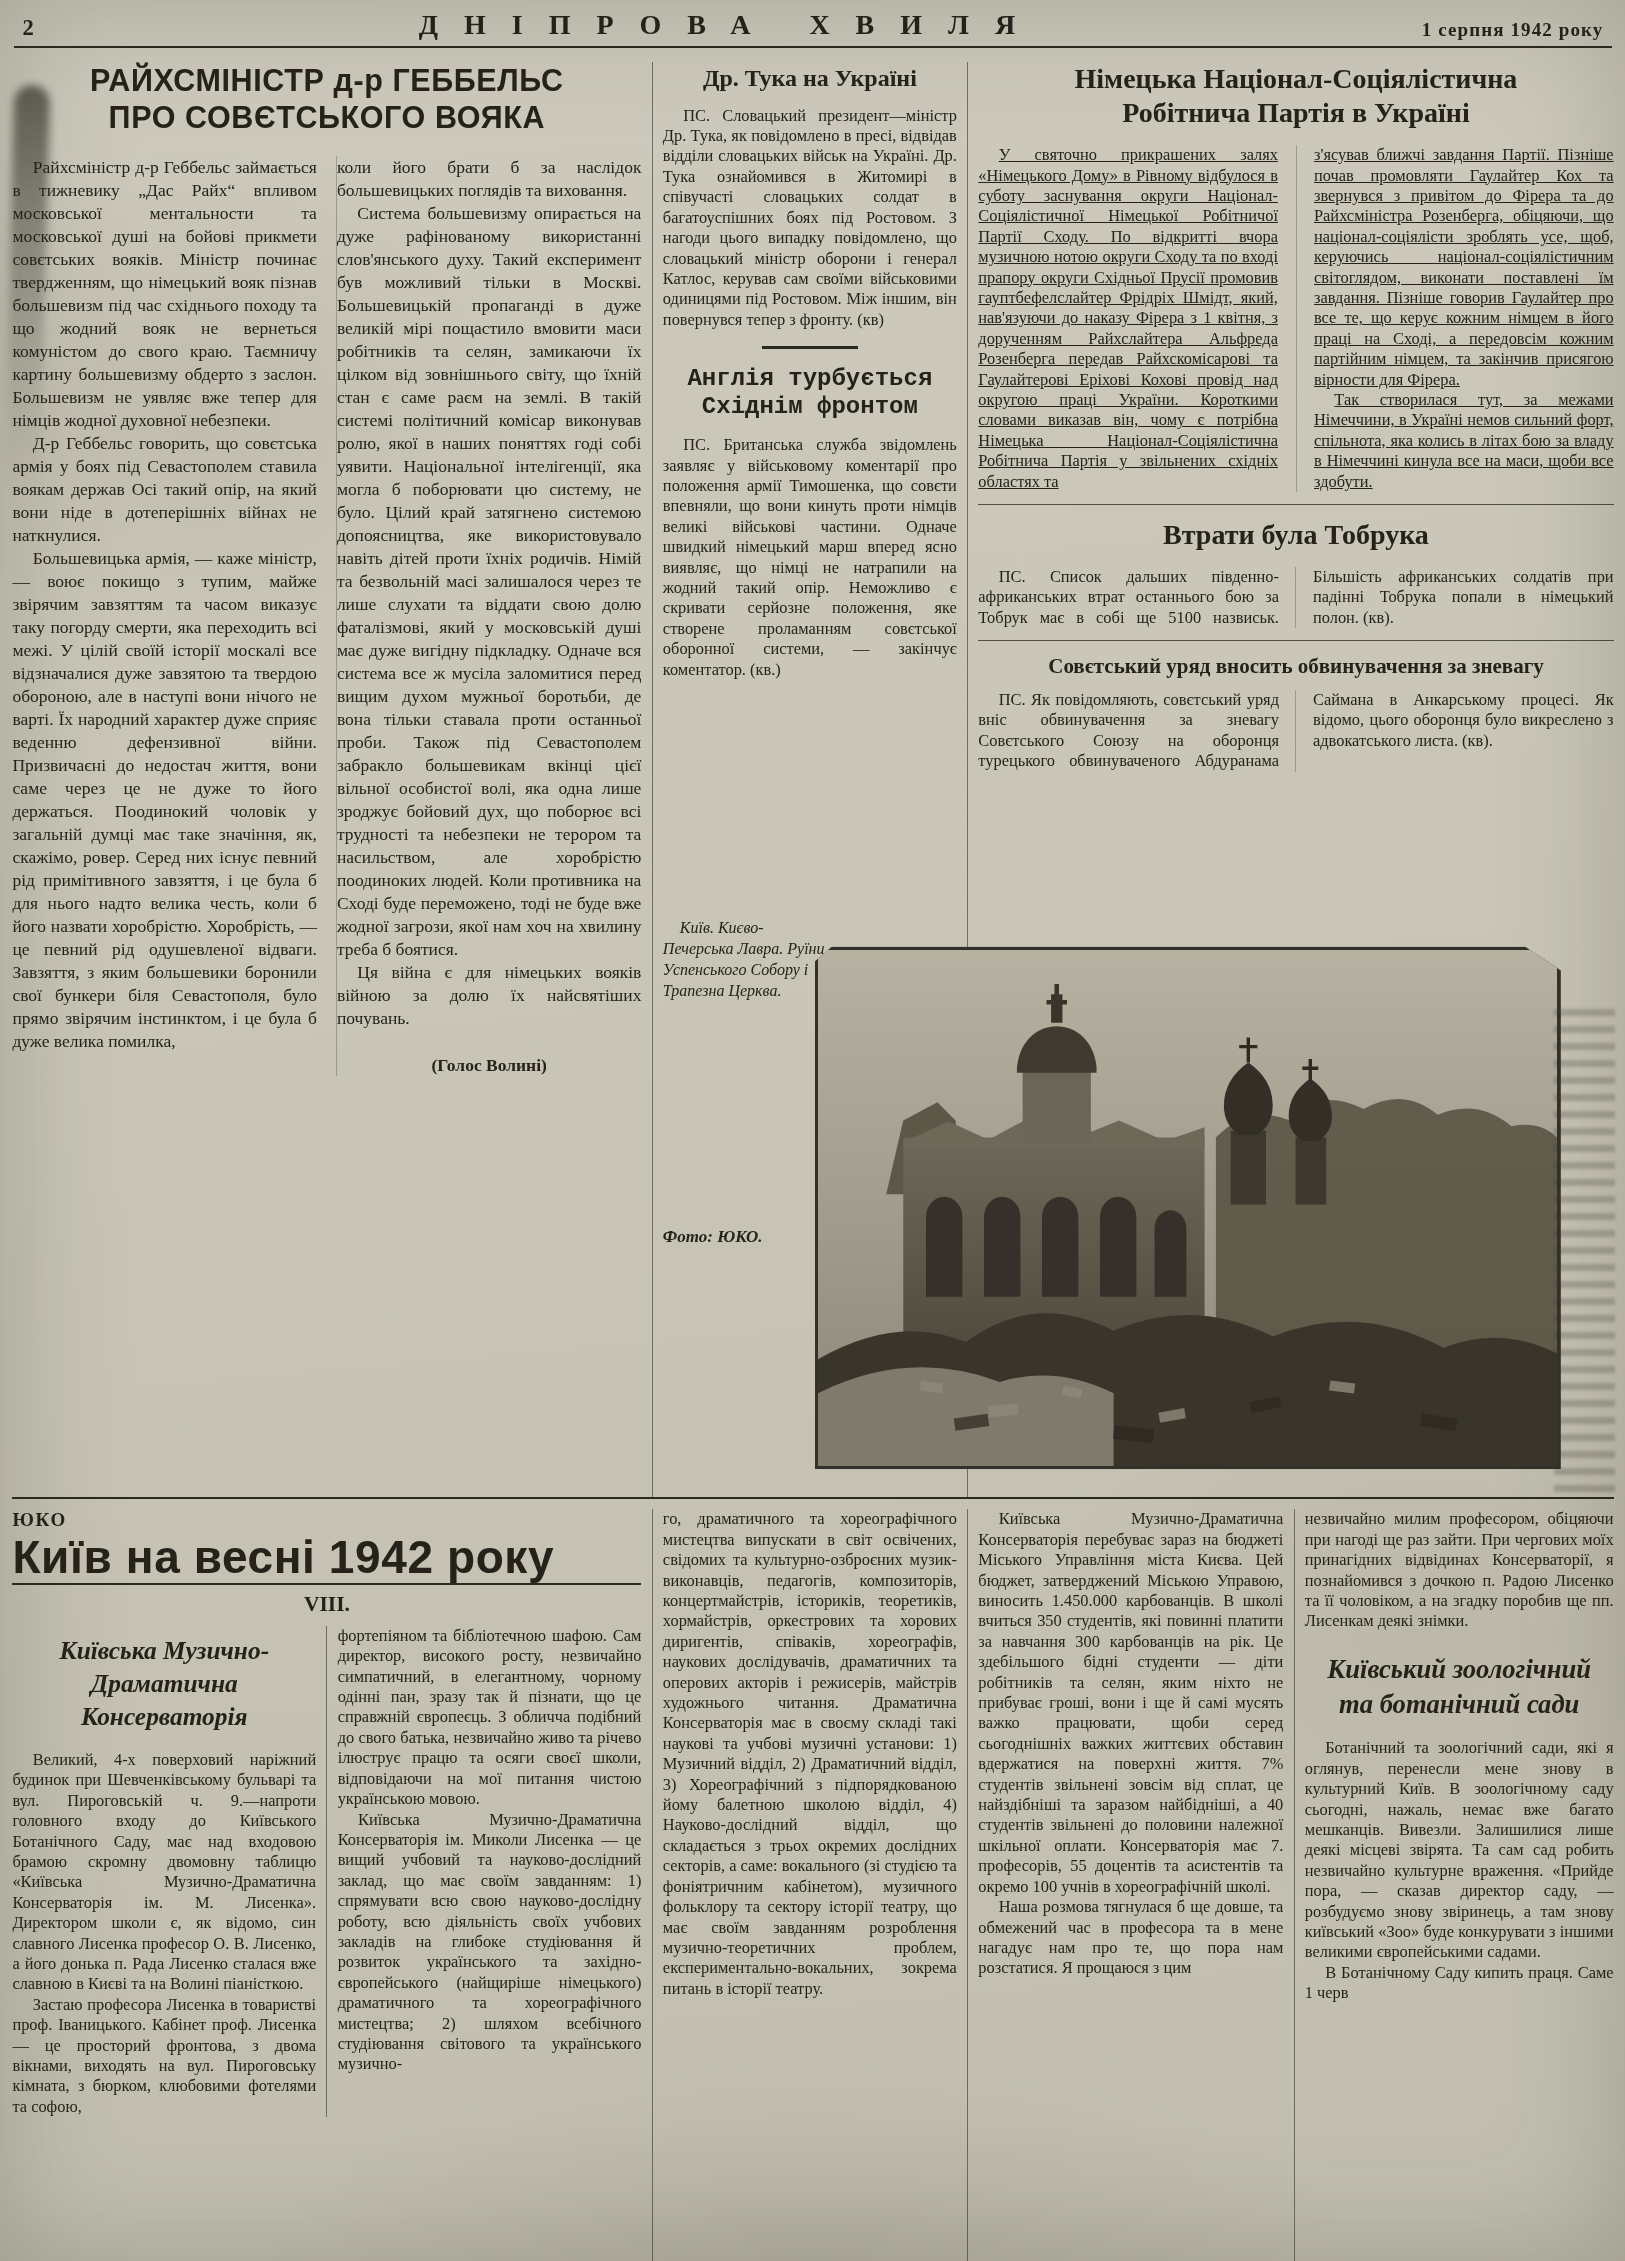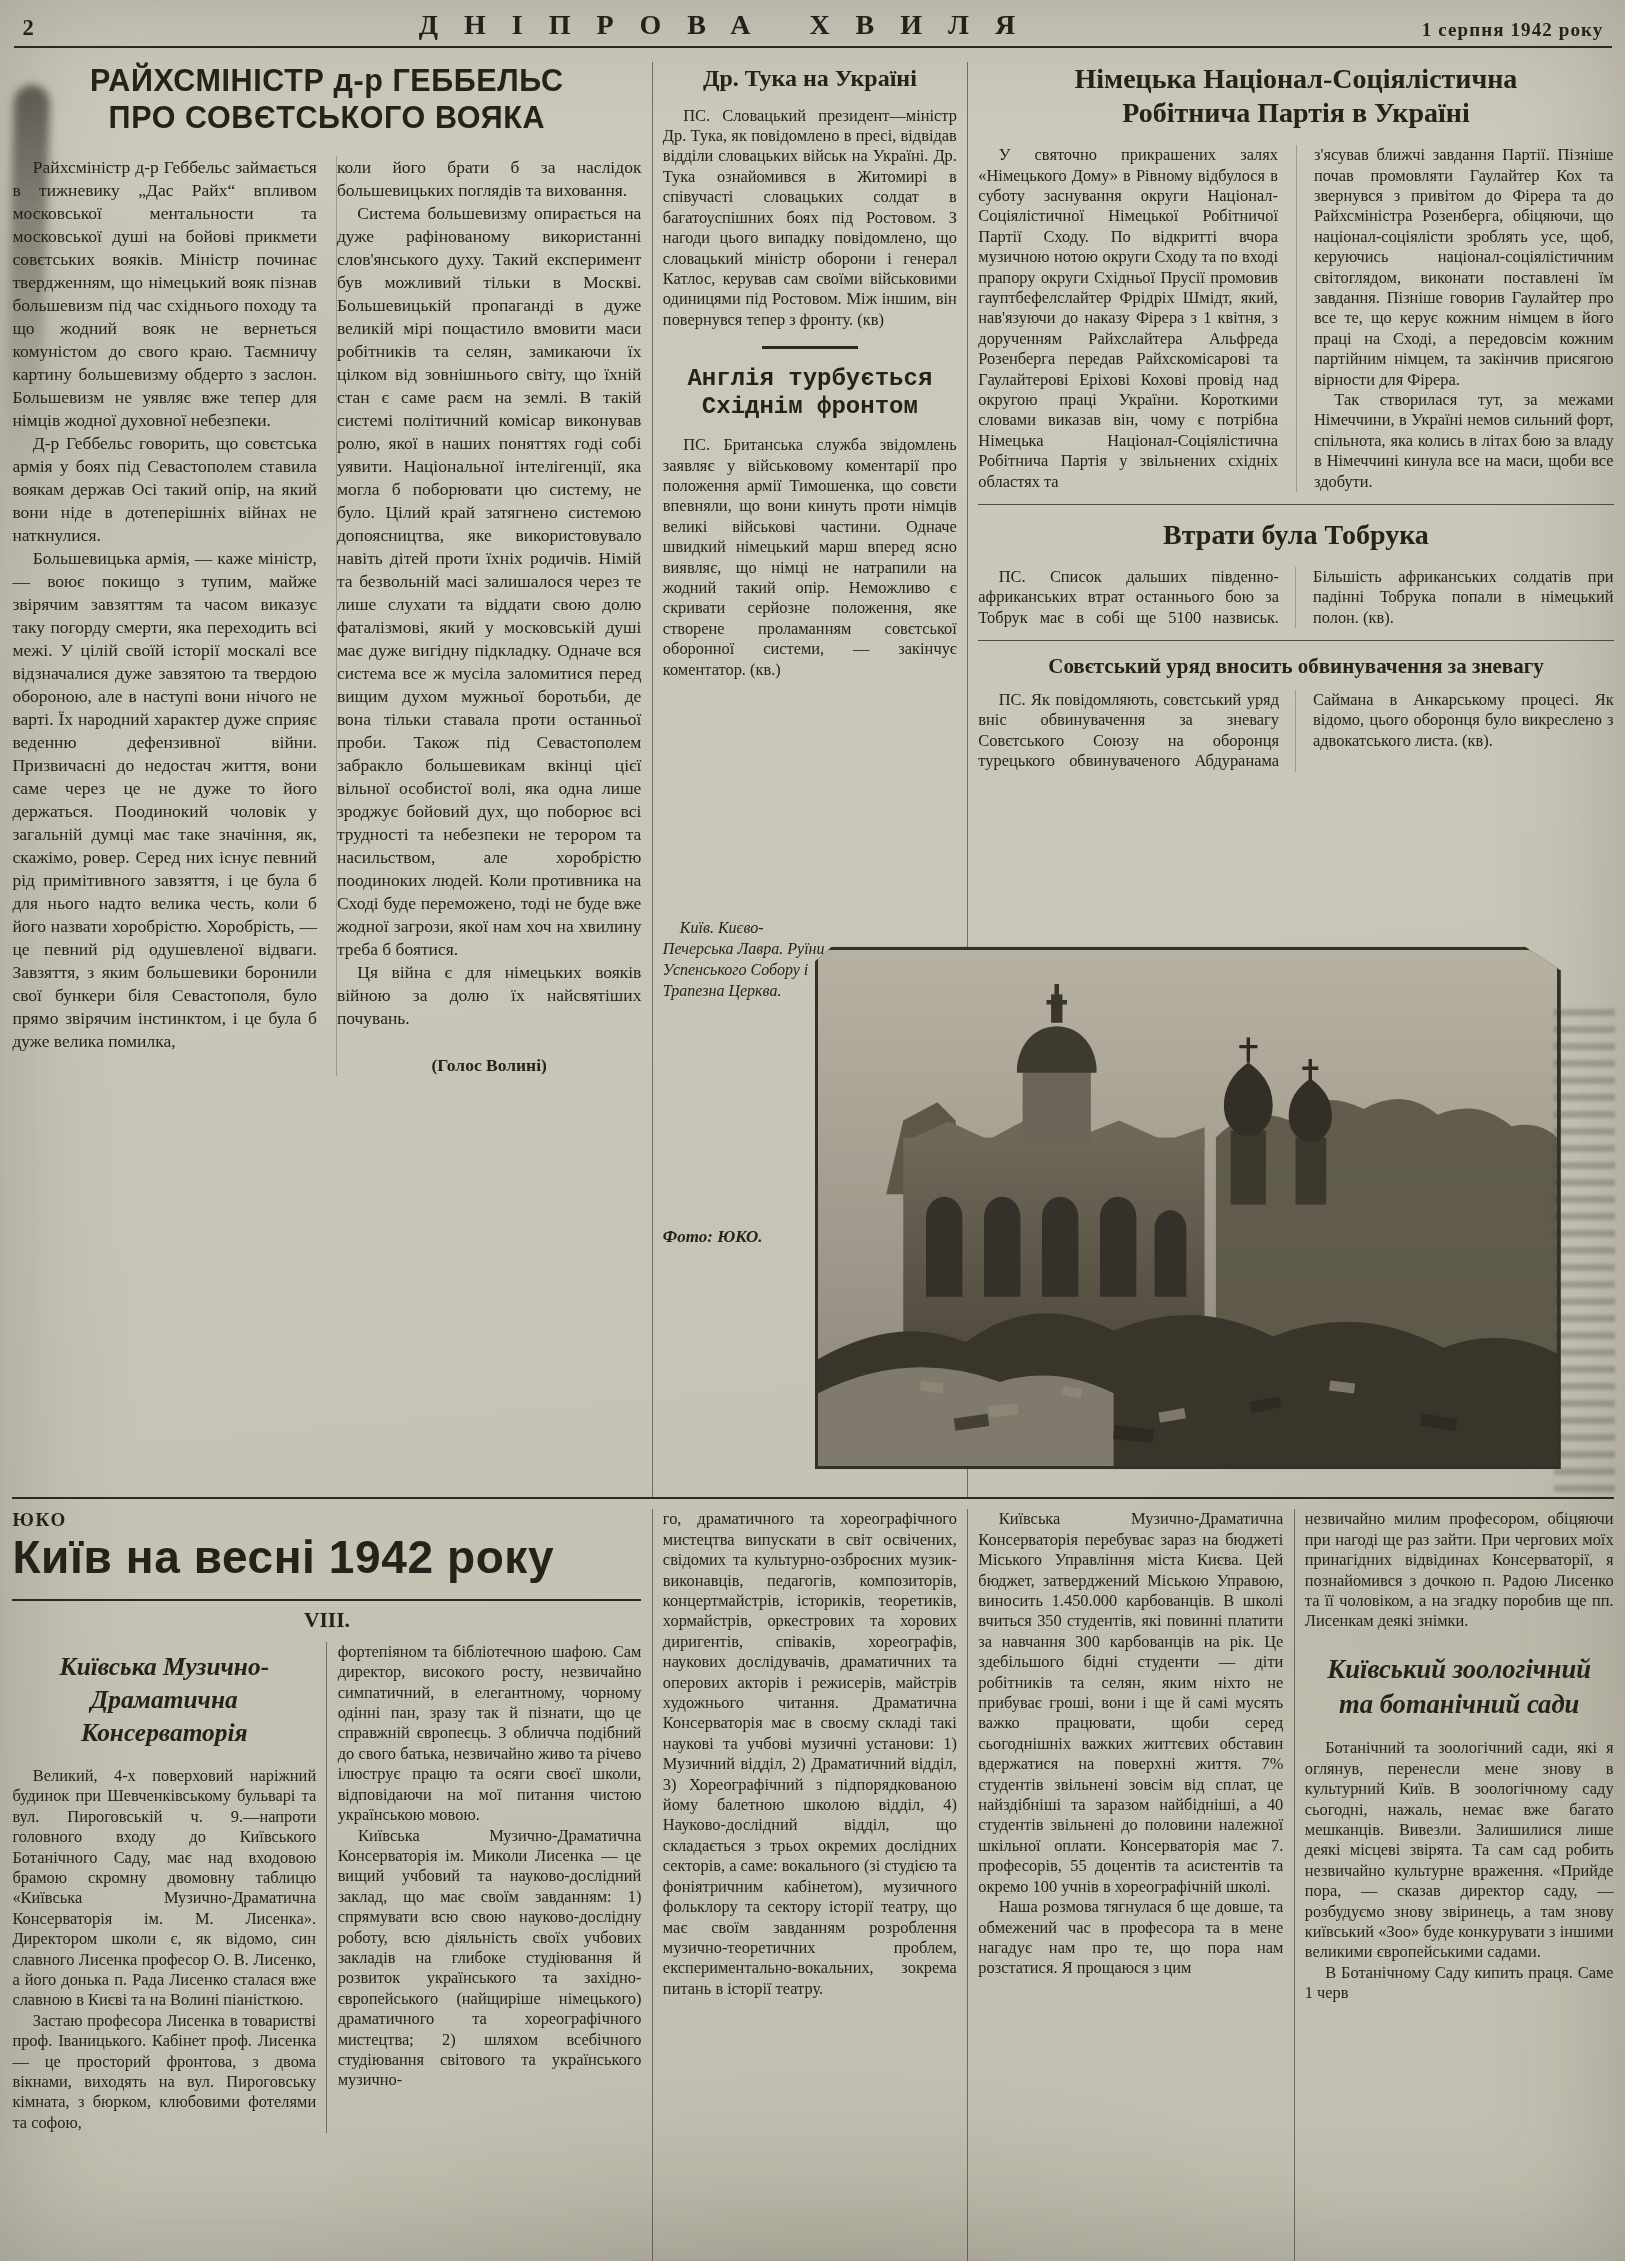--- a/index.html
+++ b/index.html
@@ -66,21 +66,21 @@
   .t-sans{font-family:Liberation Mono, monospace; font-size:24px; font-weight:bold;
     text-align:center; margin:2.3px 0 13.6px; line-height:1.18;}
   .photo-caption{margin-top:237px; width:170px; font-style:italic; font-size:16px; line-height:21px;}
   .photo-caption p{font-size:16px; line-height:21px; text-indent:17px; text-align:left;}
   .photo-credit{margin-top:226px; font-style:italic; font-weight:bold; font-size:17px;}
 
   .rightcol{flex:1; min-width:0;}
   .t-xl{font-size:28px; font-weight:bold; text-align:center; margin:0 0 14.7px; line-height:1.22;}
   .t-wide{font-size:21px; font-weight:bold; text-align:center; margin:3.4px 0 11.3px; white-space:nowrap;}
   .twocol{display:flex;}
-  .twocol > div{flex:1; min-width:0;}
+  .twocol > div{flex:1; min-width:0;text-decoration:underline;}
   .twocol > div + div{margin-left:18px; padding-left:17px; border-left:0.6px solid rgba(40,36,28,.28);}
   .cols2{column-count:2; column-gap:34px; column-rule:0.6px solid rgba(40,36,28,.28);}
 
   
   .photo-frame{
     position:absolute; left:815px; top:899px; width:739px; height:516px;
     background:#33302a; padding:3.4px;
     clip-path:polygon(17px 0, calc(100% - 36px) 0, 100% 24px, 100% 100%, 0 100%, 0 14.7px);
     box-shadow:0 0 17px rgba(40,36,28,.3);
   }
@@ -88,21 +88,21 @@
 
   
   .section-rule{border-top:2.3px solid #2b2820; margin:0 12.4px;}
 
   
   .bottom{display:flex; padding:10.2px 12.4px 0; height:776px; overflow:hidden;}
   .bgroup{width:629px; flex:0 0 629px;}
   .byline{font-size:19px; font-weight:bold; letter-spacing:1.7px;}
   .k-head{font-family:"Liberation Sans",sans-serif; font-size:46px; font-weight:bold;
     margin:1.1px 0 0; line-height:1.1; letter-spacing:0.6px; border-bottom:2.3px solid #2b2820;
-    padding-bottom:16px; white-space:nowrap;}
+    padding-bottom:0; white-space:nowrap;}
   .k-part{text-align:center; font-size:21.5px; font-weight:bold; margin:6.8px 0 9px;}
   .bcols{display:flex;}
   .bcol{flex:1; min-width:0;}
   .sec-title{font-style:italic; font-weight:bold; font-size:25.4px; line-height:1.3;
     text-align:center; margin:8px 3.4px 17px;}
   .sec-title.sec2{margin-top:20.4px; font-size:26.6px;}
   .bcol3{flex:0 0 294px;}
   .bcol4{flex:0 0 305px;}
   .bcol5{flex:1;}
 </style>

